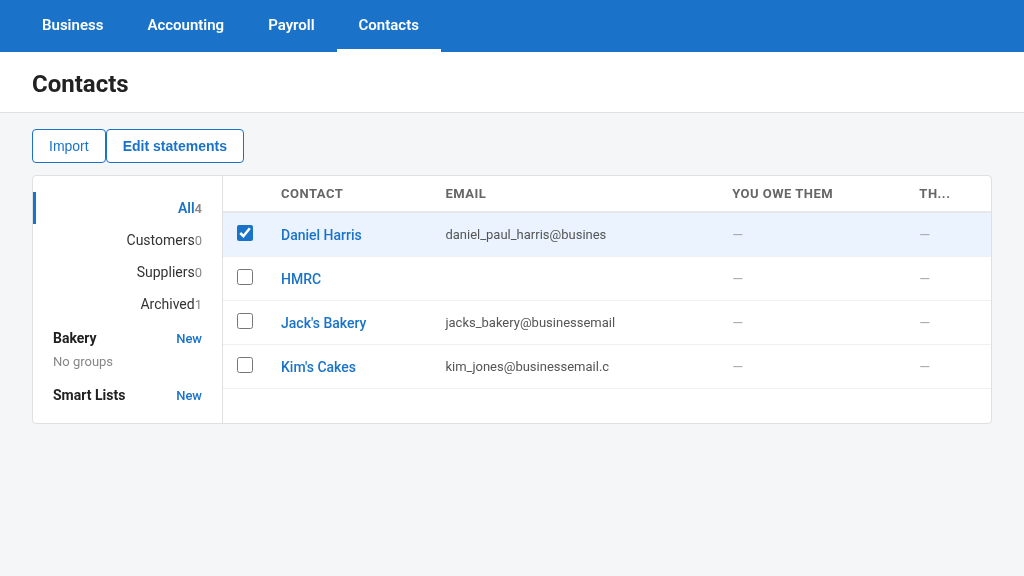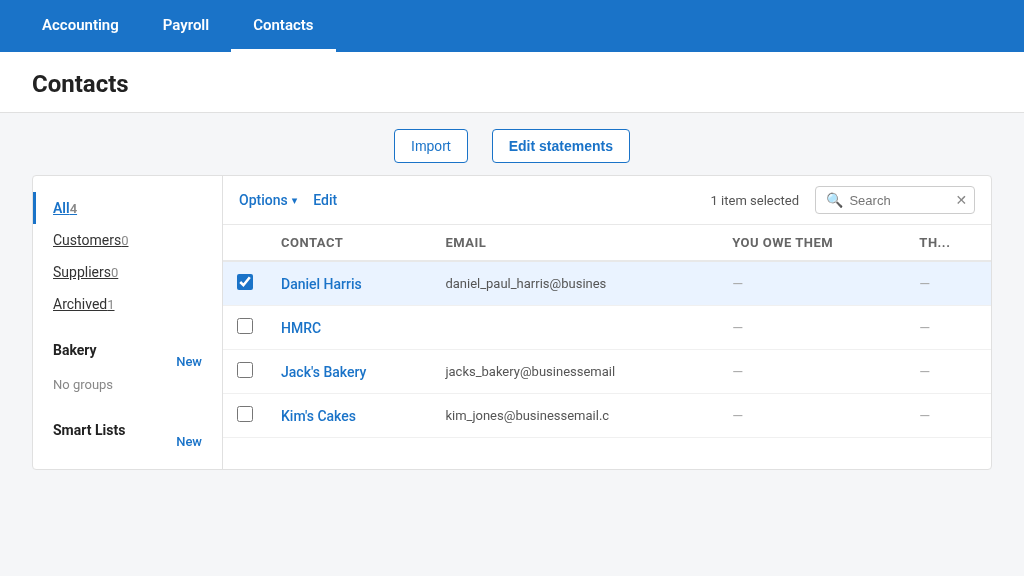--- a/index.html
+++ b/index.html
@@ -43,22 +43,22 @@
     
     .content-area {
       display: flex;
       flex-direction: column;
       padding: 16px 32px;
     }
 
     
     .toolbar-row {
       display: flex;
-      justify-content: center;
-      gap: 24px;
+      justify-content: flex-start;
+      gap: 0;
       margin-bottom: 12px;
     }
     .btn {
       padding: 8px 16px;
       border-radius: 4px;
       cursor: pointer;
       font-size: 14px;
       font-weight: 500;
       border: 1.5px solid #1a73c8;
       background: #fff;
@@ -88,26 +88,25 @@
     
     .sidebar {
       width: 190px;
       min-width: 190px;
       border-right: 1px solid #e0e0e0;
       padding: 16px 0;
     }
     .sidebar-item {
       padding: 8px 20px;
       display: flex;
-      justify-content: flex-start;
+      justify-content: flex-end;
       align-items: center;
       cursor: pointer;
       color: #333;
       font-size: 14px;
-      text-decoration: underline;
     }
     .sidebar-item.active {
       border-left: 3px solid #1a73c8;
       padding-left: 17px;
       font-weight: 600;
       color: #1a73c8;
     }
     .sidebar-count {
       color: #888;
       font-size: 13px;
@@ -119,21 +118,20 @@
       color: #222;
       display: flex;
       justify-content: space-between;
       align-items: center;
     }
     .sidebar-new {
       color: #1a73c8;
       font-weight: 500;
       font-size: 13px;
       cursor: pointer;
-      margin-top: 24px;
     }
     .sidebar-empty {
       padding: 4px 20px 8px;
       color: #888;
       font-size: 13px;
     }
 
     
     .table-area {
       flex: 1;
@@ -261,20 +259,21 @@
     
     .chevron-down::after {
       content: ' ▾';
       font-size: 11px;
     }
   </style>
 </head>
 <body>
 
 <nav class="top-nav">
+  <a class="nav-item">Business</a>
   <a class="nav-item">Accounting</a>
   <a class="nav-item">Payroll</a>
   <a class="nav-item active">Contacts</a>
 </nav>
 
 <div class="page-header">
   <h1 class="page-title">Contacts</h1>
 </div>
 
 <div class="content-area">
@@ -309,36 +308,20 @@
       </div>
       <div class="sidebar-empty">No groups</div>
       <div class="sidebar-section">
         <span>Smart Lists</span>
         <span class="sidebar-new">New</span>
       </div>
     </div>
 
     <div class="table-area">
 
-      <div class="table-toolbar">
-        <div class="table-toolbar-left">
-          <div style="display:flex;align-items:center;gap:0;">
-            <span class="options-btn chevron-down">Options</span>
-          </div>
-          <span class="edit-btn">Edit</span>
-        </div>
-        <div class="table-toolbar-right">
-          <span class="selected-count">1 item selected</span>
-          <div class="search-box">
-            <span class="search-icon">🔍</span>
-            <input type="text" placeholder="Search" style="">
-            <span class="close-icon">✕</span>
-          </div>
-        </div>
-      </div>
 
       <div class="table-wrap">
         <table>
           <thead>
             <tr>
               <th class="checkbox-col"></th>
               <th>CONTACT</th>
               <th>EMAIL</th>
               <th>YOU OWE THEM</th>
               <th>TH...</th>

